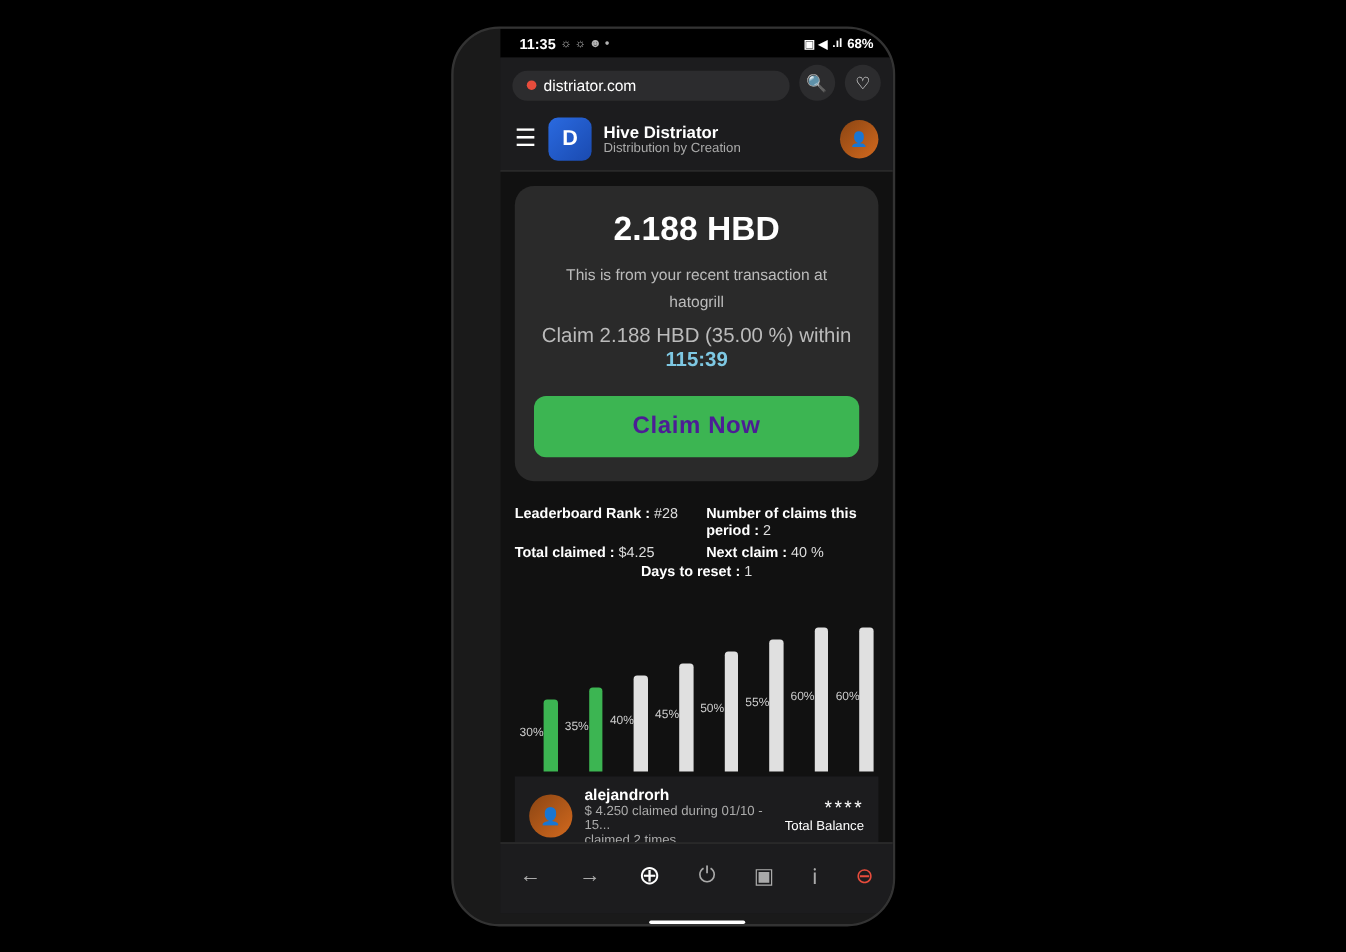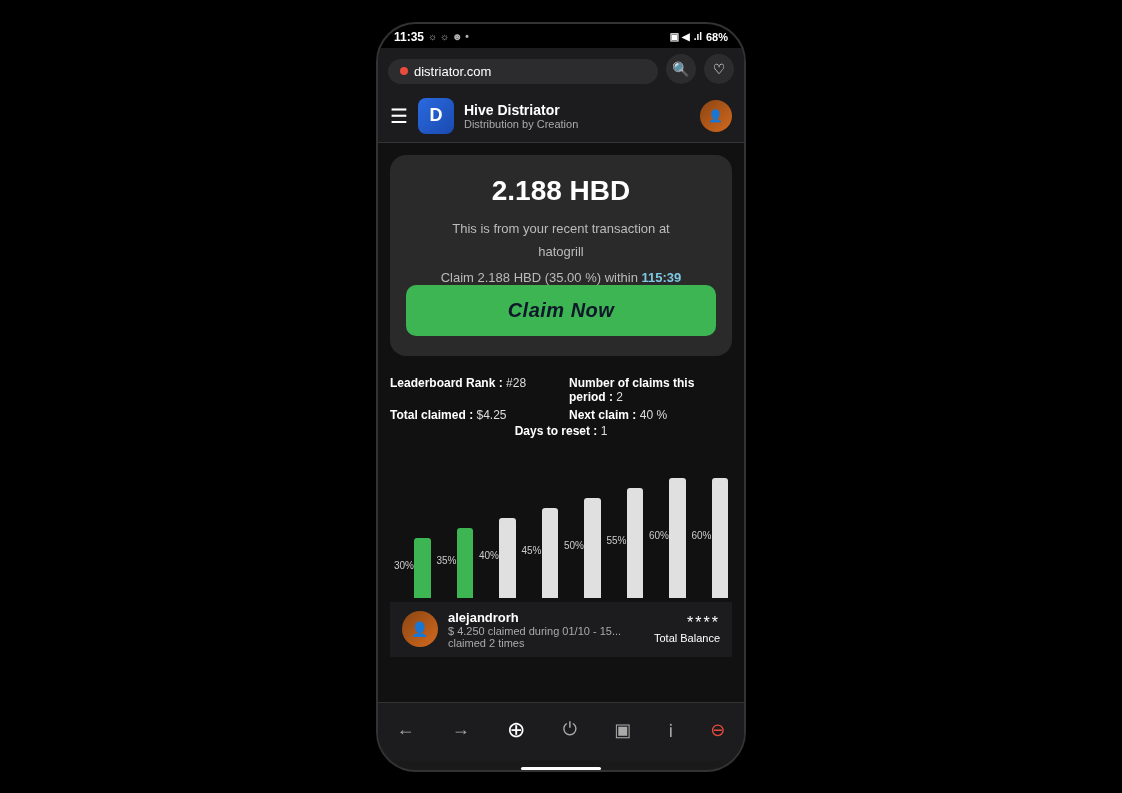--- a/index.html
+++ b/index.html
@@ -125,39 +125,38 @@
       margin-bottom: 12px;
     }
     .claim-desc {
       color: #bbb;
       font-size: 13px;
       line-height: 1.5;
       margin-bottom: 4px;
     }
     .claim-timer {
       color: #bbb;
-      font-size: 13px;
-      margin-bottom: 0;
+      font-size: 17px;
+      margin-bottom: 20px;
     }
     .timer-highlight {
       color: #7ec8e3;
       font-weight: 600;
     }
     .claim-btn {
       background: #3cb552;
-      color: #0f172a;
+      color: #4c1d95;
       border: none;
       border-radius: 10px;
       padding: 14px 40px;
       font-size: 20px;
       font-weight: 700;
       cursor: pointer;
       width: 100%;
       letter-spacing: 0.5px;
-      font-style: italic;
     }
 
     .stats-section {
       padding: 4px 0 8px 0;
       color: #fff;
     }
     .stats-grid {
       display: grid;
       grid-template-columns: 1fr 1fr;
       gap: 4px 16px;
@@ -252,20 +251,21 @@
       height: 3px;
       background: #fff;
       border-radius: 2px;
       margin: 6px auto 0;
     }
 
     .phone-content {
       display: flex;
       flex-direction: column;
       height: 100%;
+      padding-left: 39px;
     }
     .scrollable {
       flex: 1;
       overflow: hidden;
       background: #111;
     }
   </style>
 </head>
 <body>
 

